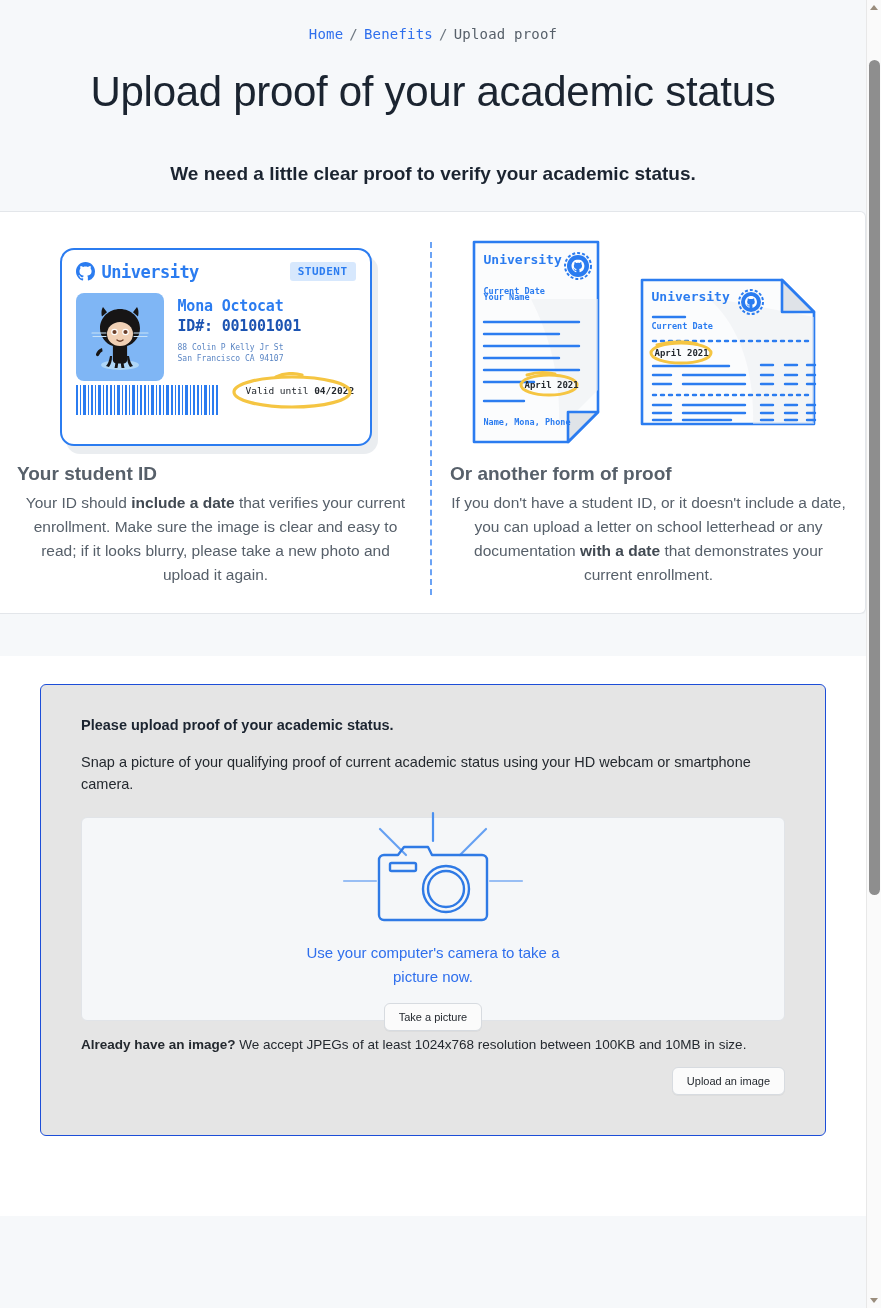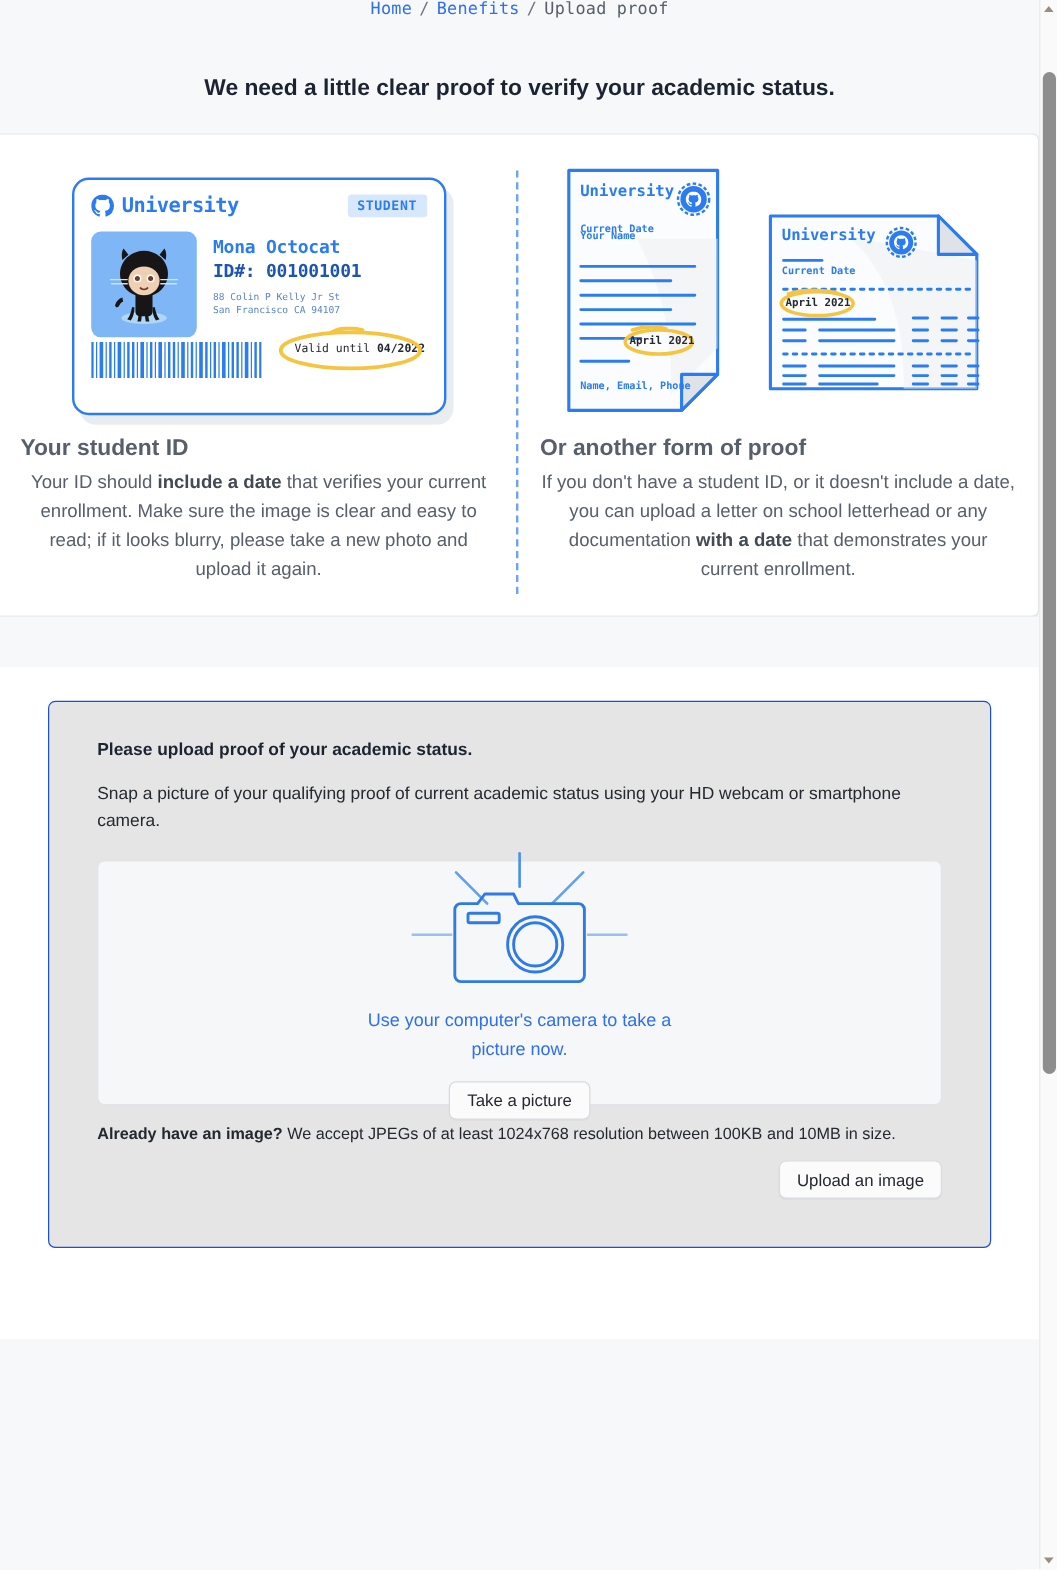--- a/index.html
+++ b/index.html
@@ -32,21 +32,21 @@
     border-left:4.5px solid transparent; border-right:4.5px solid transparent;
   }
   .sb-arrow.up .tri { top:5px; border-bottom:5px solid #9a8d7d; }
   .sb-arrow.down .tri { bottom:5px; border-top:5px solid #9a8d7d; }
   .sb-thumb {
     position:absolute; left:2px; width:11px; top:60px; height:835px;
     background:#8e8e8e; border-radius:6px;
   }
 
   
-  .header-area { }
+  .header-area { padding-top: 26px; }
   .breadcrumb {
     text-align:center;
     font-family: "DejaVu Sans Mono", monospace;
     font-size: 14px;
     color:#57606a;
     letter-spacing:0.2px;
   }
   .breadcrumb a { color:#2f6fed; text-decoration:none; }
   .breadcrumb .sep { color:#6e7781; margin:0 6px; }
 
@@ -123,21 +123,21 @@
   .cam-prompt {
     color:#2f6fed; font-size:15px; text-align:center; line-height:24px;
     margin-top: 14px; max-width:280px;
   }
   .btn {
     display:inline-block;
     background:#fbfbfb;
     border:1px solid #d7dbe0;
     border-radius:6px;
     padding: 7px 14px;
-    font-size:14px;
+    font-size:11px;
     color:#24292f;
     font-family:"Liberation Sans",sans-serif;
     cursor:pointer;
     box-shadow: 0 1px 0 rgba(27,31,36,.04);
   }
   .btn-row-center { text-align:center; margin-top:14px; }
   .note {
     margin-top: 14px; font-size:13.5px; color:#24292f; line-height:20px;
   }
   .note b { font-weight:700; }
@@ -205,20 +205,21 @@
 <body>
 
 <div class="viewport">
 
   <div class="header-area">
 
     <div class="breadcrumb">
       <a href="#">Home</a><span class="sep">/</span><a href="#">Benefits</a><span class="sep">/</span><span>Upload proof</span>
     </div>
 
+    <h1 class="page-title">Upload proof of your academic status</h1>
 
     <div class="subtitle">
       <div>We need a little clear proof to verify your academic status.</div>
     </div>
   </div>
 
   <div class="proof-card">
     <div class="proof-cols">
 
       <div class="proof-col left">
@@ -347,21 +348,21 @@
                 <g stroke="#2b7cf0" stroke-width="2.4" stroke-linecap="round">
                   <path d="M13 83h95M13 95h75M13 107h95M13 119h75M13 131h95M13 143h50M13 162h40"></path>
                 </g>
                 <ellipse cx="78" cy="146" rx="28" ry="10" fill="none" stroke="#f5c542" stroke-width="3"></ellipse>
                 <path d="M56 136c9-3 20-3 28-1" stroke="#f5c542" stroke-width="3" fill="none" stroke-linecap="round"></path>
               </svg>
               <div class="doc-label" style="left:13px;top:13px;font-size:13px;">University</div>
               <div class="doc-label" style="left:13px;top:47px;font-size:8.5px;">Current Date</div>
               <div class="doc-label" style="left:13px;top:53px;font-size:8.5px;">Your Name</div>
               <div class="doc-label" style="left:54px;top:141px;font-size:9px;color:#24292f;">April 2021</div>
-              <div class="doc-label" style="left:13px;top:178px;font-size:8.5px;">Name, Email, Phone</div>
+              <div class="doc-label" style="left:13px;top:178px;font-size:8.5px;">Name, Mona, Phone</div>
             </div>
 
             <div class="transcript">
               <svg width="188" height="150" viewBox="0 0 188 150">
                 <path d="M3 3h140l32 32v112H3z" fill="#fbfcfd" stroke="#2b7cf0" stroke-width="2.6" stroke-linejoin="round"></path>
                 <path d="M68 20c30 25 48 70 46 127h61V40z" fill="#eceff2" opacity=".55"></path>
                 <path d="M143 3v32h32z" fill="#dfe3e8" stroke="#2b7cf0" stroke-width="2.6" stroke-linejoin="round"></path>
                 <circle cx="112" cy="25" r="10" fill="#2b7cf0"></circle>
                 <circle cx="112" cy="25" r="12" fill="none" stroke="#2b7cf0" stroke-width="2" stroke-dasharray="3 2"></circle>
                 <path fill="#fff" d="M112 19c-3.3 0-6 2.7-6 6 0 2.65 1.72 4.9 4.1 5.7.3.05.41-.13.41-.29v-1.1c-1.5.28-1.9-.36-2.04-.7-.07-.18-.36-.72-.62-.86-.2-.11-.5-.39 0-.4.47 0 .8.43.92.6.54.91 1.4.65 1.74.5.05-.4.21-.66.38-.8-1.33-.15-2.72-.67-2.72-2.96 0-.65.23-1.19.61-1.6-.06-.16-.27-.77.06-1.59 0 0 .5-.16 1.64.61a5.6 5.6 0 0 1 1.49-.2c.5 0 1.01.07 1.49.2 1.14-.77 1.64-.61 1.64-.61.33.82.12 1.43.06 1.59.38.41.61.95.61 1.6 0 2.3-1.4 2.8-2.73 2.95.22.19.41.55.41 1.11v1.63c0 .16.11.35.41.29a6.03 6.03 0 0 0 4.1-5.7c0-3.3-2.68-5.96-5.96-5.96z"></path>

